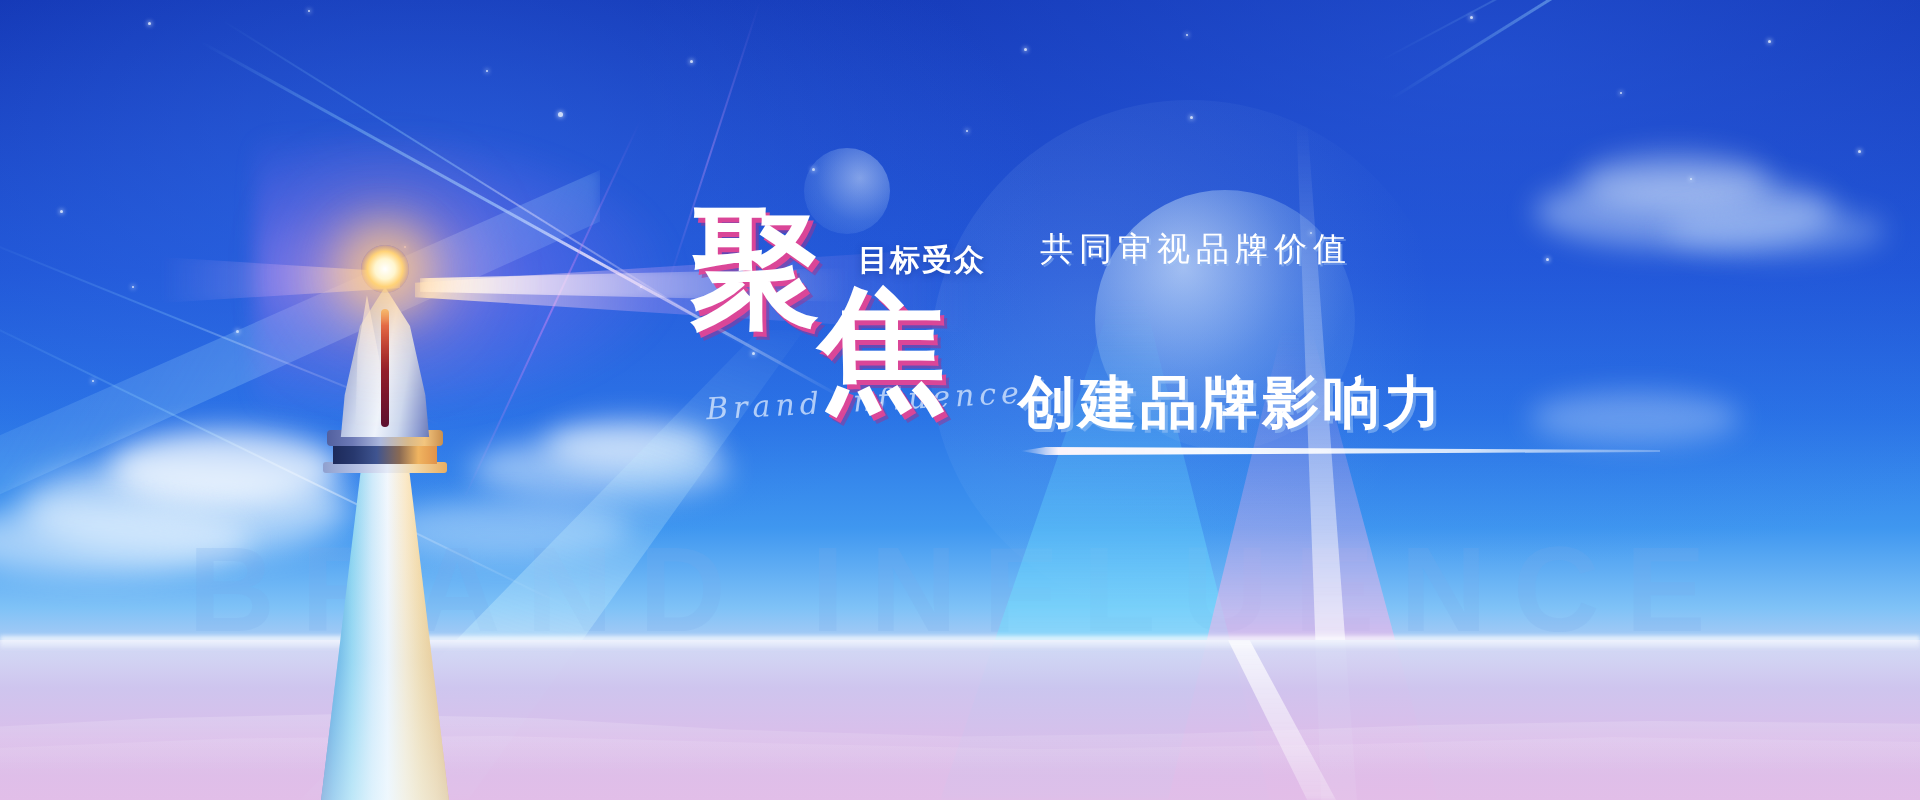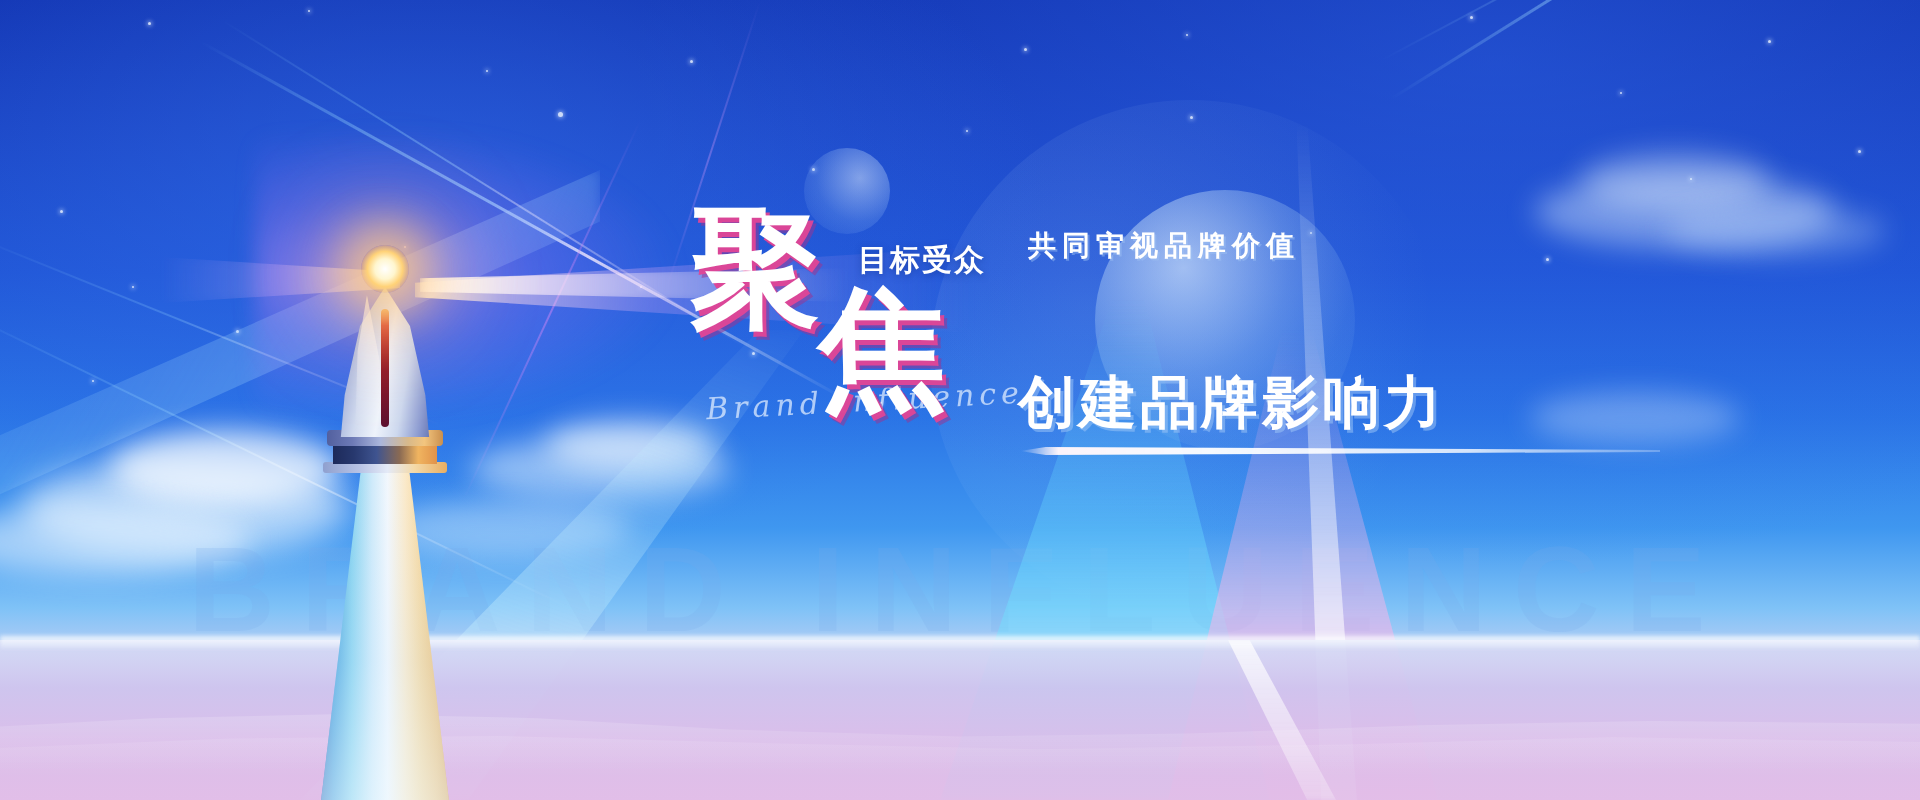--- a/index.html
+++ b/index.html
@@ -277,22 +277,22 @@
   }
 
   
   .line1 { position:absolute; left:320px; top:12px; display:flex; align-items:baseline; white-space:nowrap; }
   .line1 .big {
     font-size:64px; font-weight:700; color:#ffffff; letter-spacing:4px;
     font-family:"Liberation Sans","DejaVu Sans",sans-serif;
     text-shadow:3px 3px 0 rgba(160,195,245,.55);
   }
   .line1 .mid {
-    margin-left:8px;
-    font-size:28px; font-weight:700; color:#ffffff; letter-spacing:6px;
+    margin-left:20px;
+    font-size:33px; font-weight:400; color:#ffffff; letter-spacing:6px;
     text-shadow:2px 2px 0 rgba(160,195,245,.45);
   }
 
   .badge {
     position:absolute; left:438px; top:91px;
     padding:5px 12px 6px 12px;
     background:linear-gradient(90deg,#7a2f8e 0%,#8f3aa0 35%,#6f3bb0 70%,#4e3ab8 100%);
     color:#ffffff; font-size:19px; font-weight:700; letter-spacing:5px;
     white-space:nowrap;
   }

